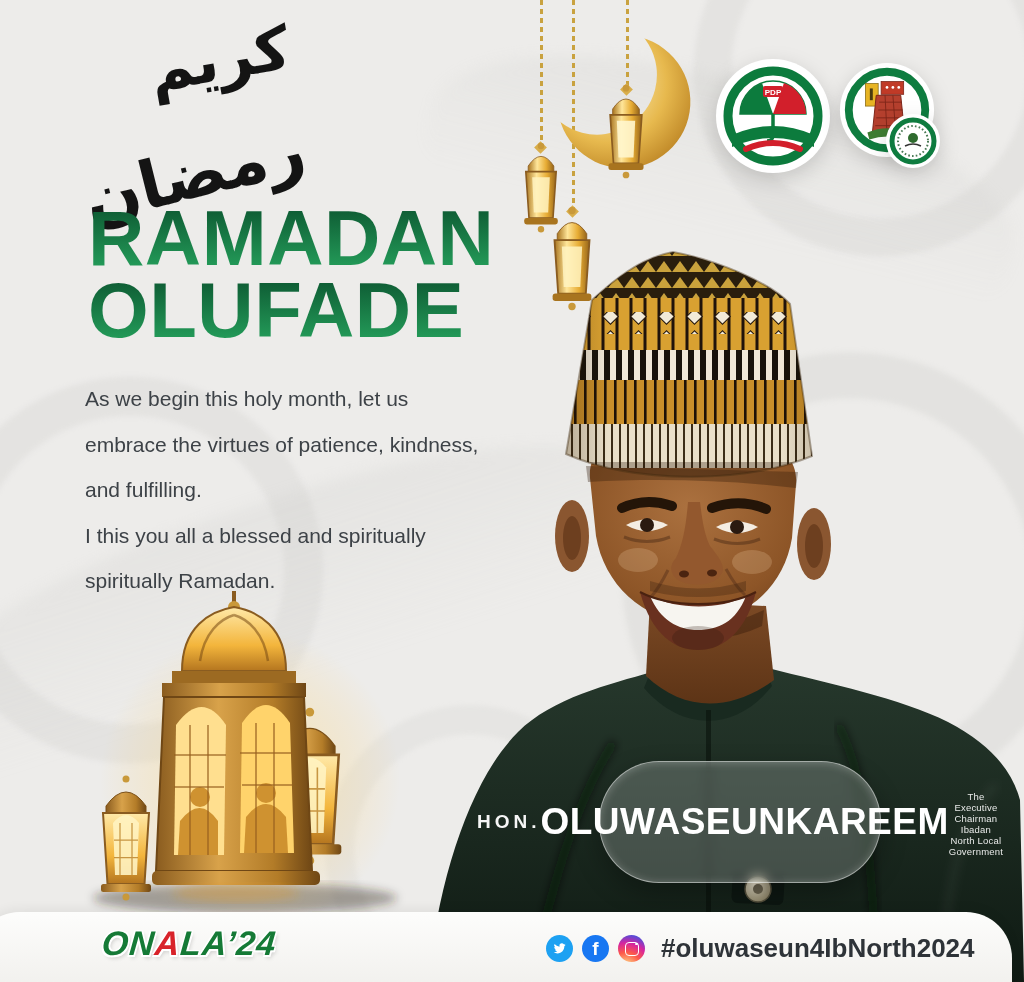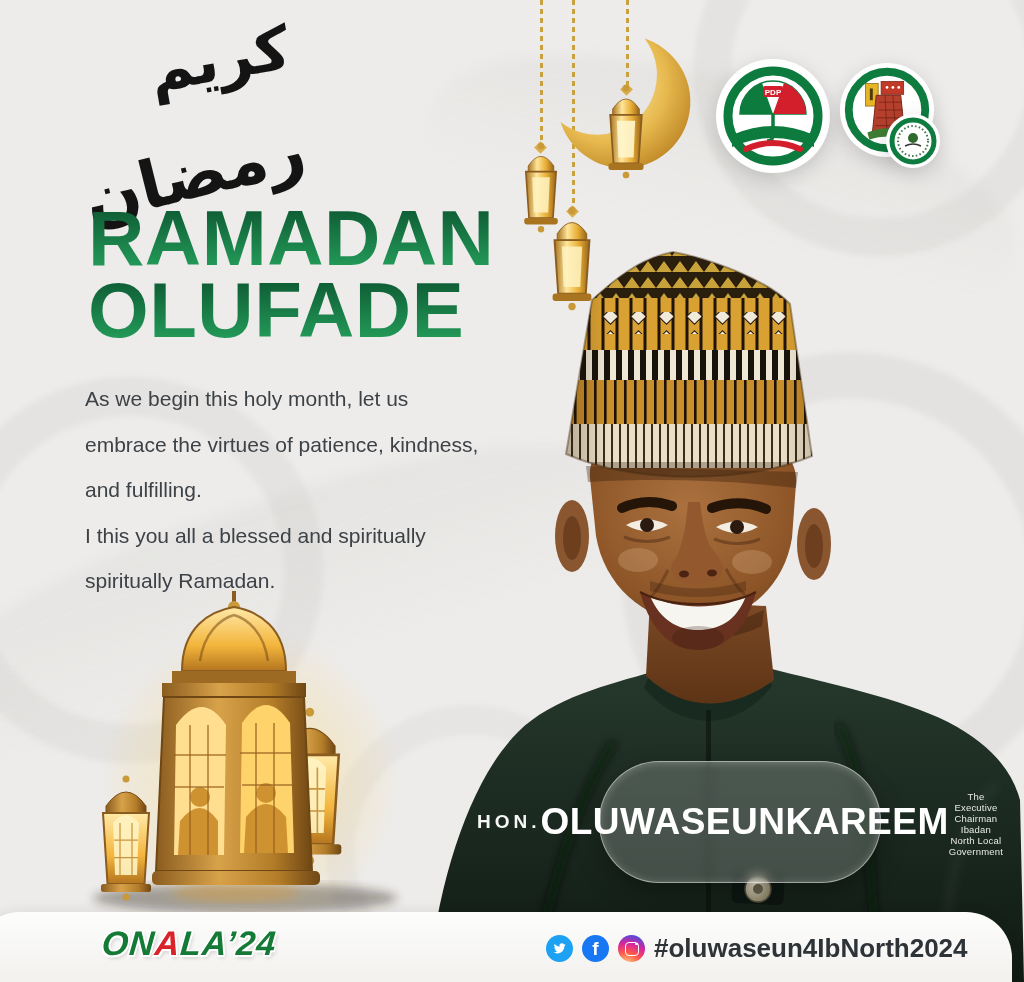--- a/index.html
+++ b/index.html
@@ -58,21 +58,21 @@
     text-shadow:-1.5px -1.5px 0 #fff,1.5px -1.5px 0 #fff,-1.5px 1.5px 0 #fff,
       1.5px 1.5px 0 #fff,0 0 3px #fff,2px 3px 4px rgba(0,0,0,.18);}
   .socialRow{position:absolute;left:572px;top:21px;display:flex;align-items:center;gap:9px;}
   .sIcon{width:27px;height:27px;border-radius:50%;display:flex;align-items:center;
     justify-content:center;color:#fff;flex:none;}
   .sIcon.fb{font-size:19px;font-weight:700;}
   .sIcon.ig{background:radial-gradient(circle at 30% 120%,#fdf497 0%,#fd5949 40%,#d6249f 65%,#285AEB 95%);}
   .ig .frame{width:12px;height:12px;border:1.8px solid #fff;border-radius:4px;position:relative;}
   .ig .frame::after{content:"";position:absolute;top:0;right:0;width:2.6px;height:2.6px;
     background:#fff;border-radius:50%;}
-  .hashtag{font-size:26px;font-weight:600;color:#2e3338;margin-left:0;white-space:nowrap;}
+  .hashtag{font-size:26px;font-weight:600;color:#2e3338;margin-left:7px;white-space:nowrap;}
 
   .logo-svg{position:absolute;filter:drop-shadow(0 6px 10px rgba(0,0,0,.15));}
 </style>
 </head>
 <body>
 
 <div class="poster">
 
   <div class="wm ring" style="left:-150px;top:290px;width:560px;height:560px;"></div>
   <div class="wm ring" style="left:520px;top:250px;width:660px;height:660px;opacity:.5;"></div>

